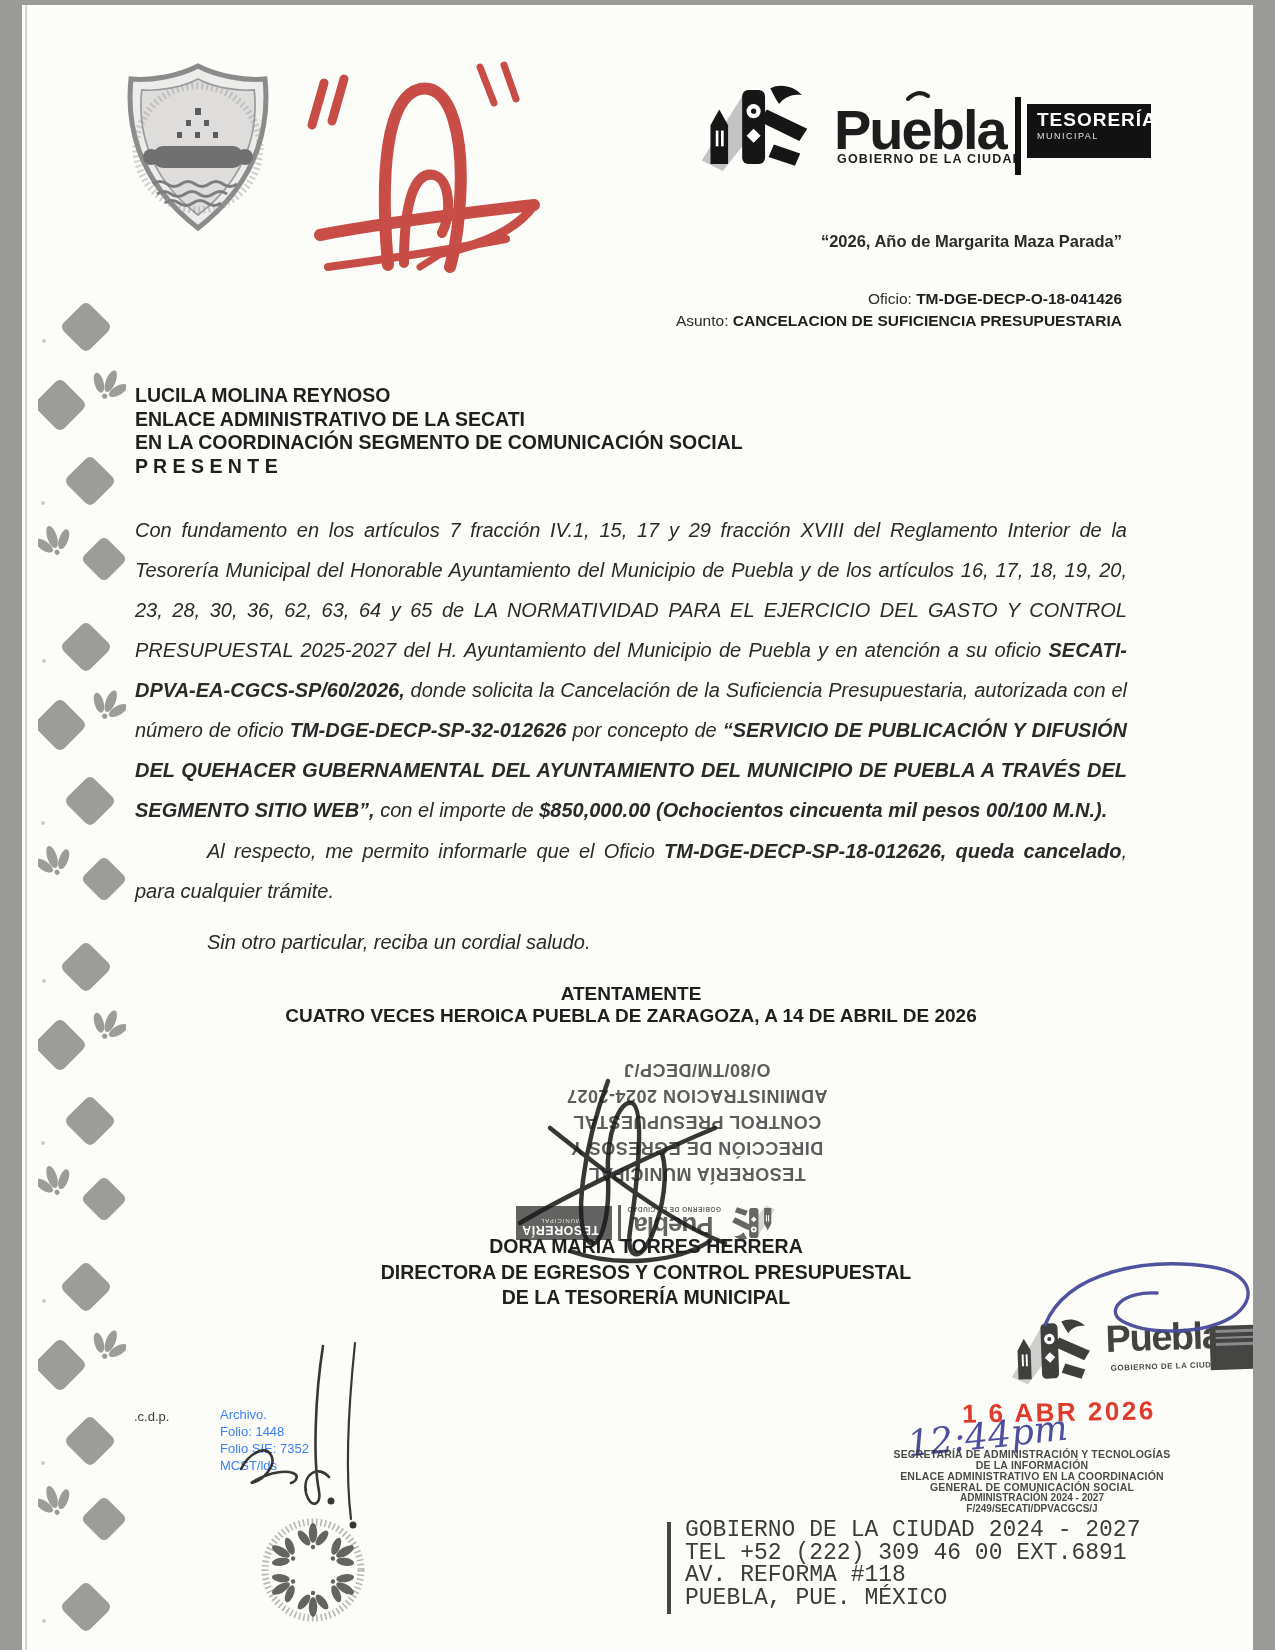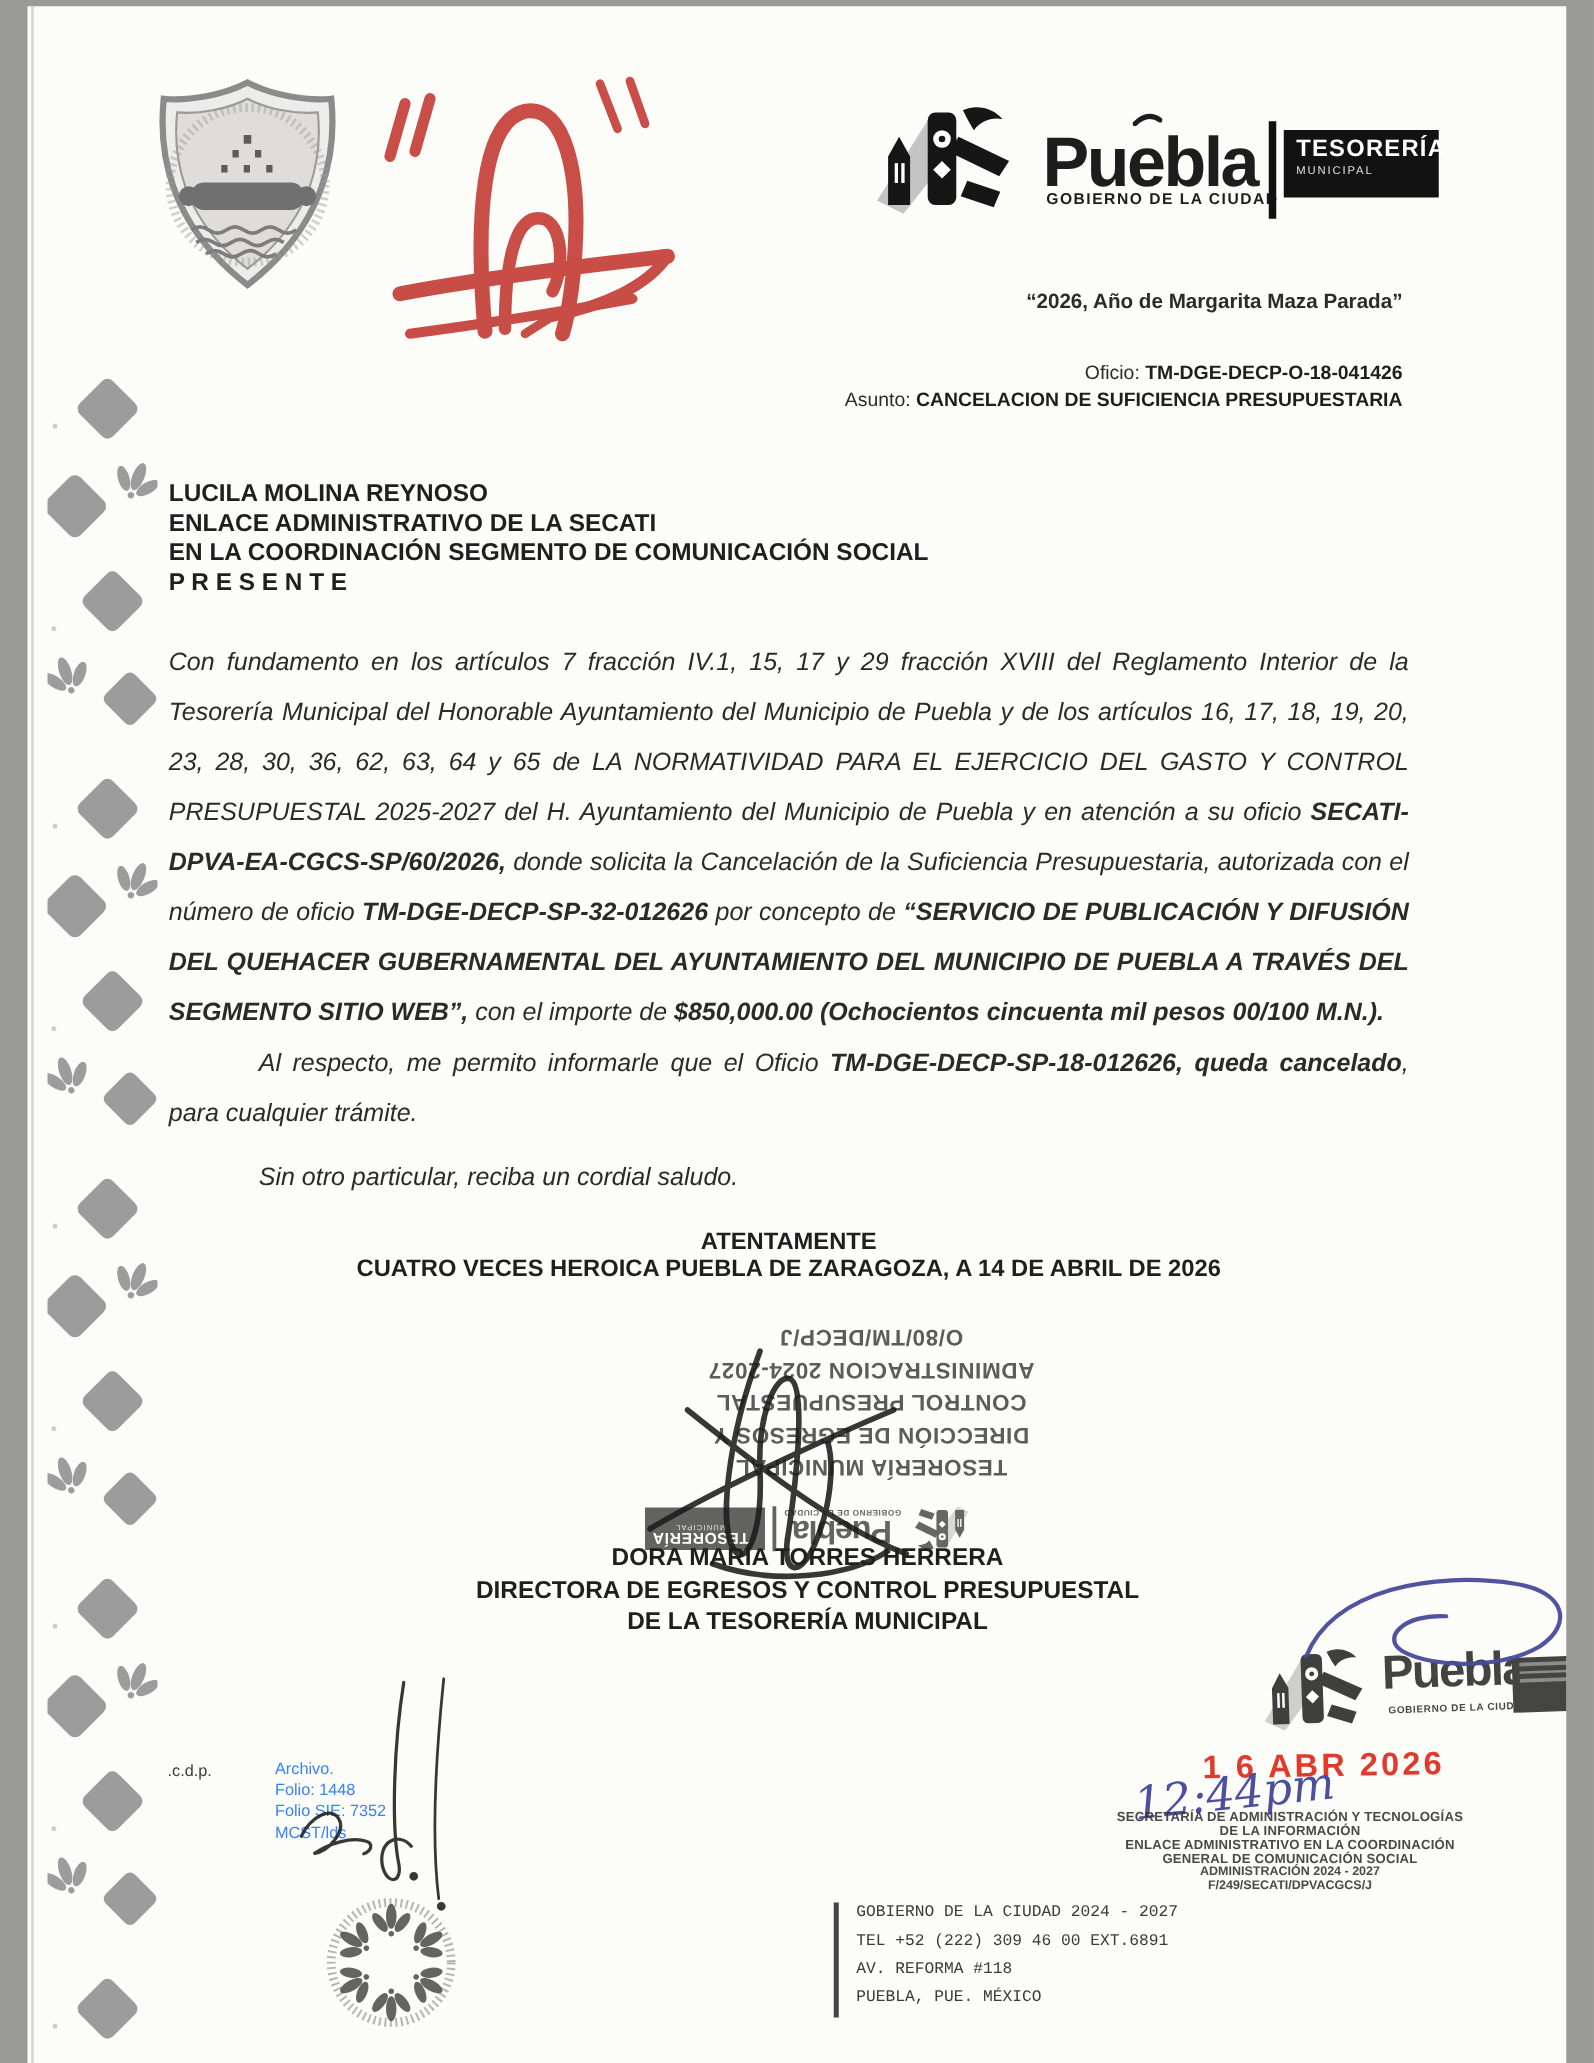--- a/index.html
+++ b/index.html
@@ -43,21 +43,21 @@
   .rstamp .wm{font-weight:bold;letter-spacing:-1.5px;color:#1b1b1b;}
   .rbox{background:#1c1c1c;}
   .rbox .wl{height:2.5px;background:rgba(255,255,255,.38);margin:4px 6px;}
   .rdate{font-size:26px;font-weight:bold;letter-spacing:2.5px;color:#e03a2c;transform:rotate(-1deg);}
   .hand{font-family:"DejaVu Serif", serif;font-style:italic;color:#3c4196;}
   .sstamp{width:420px;text-align:center;color:#3a3a3a;opacity:.92;font-weight:bold;}
   .sstamp .l{font-size:10.5px;line-height:11px;letter-spacing:.2px;}
   .sstamp .s{font-size:10px;line-height:10.5px;}
 
   
-  .mono{font-family:"Liberation Mono", monospace;font-size:13px;line-height:22.5px;color:#3b3b3b;}
+  .mono{font-family:"Liberation Mono", monospace;font-size:23px;line-height:22.5px;color:#3b3b3b;}
   .vbar{width:4px;background:#444;}
   .ccp{font-size:13px;color:#3c3c3c;}
   .ccplines{font-size:13px;line-height:17px;color:#3b82f6;}
   .capital{text-align:center;color:#131313;}
   .capital .l1{display:flex;align-items:center;justify-content:center;gap:5px;font-size:21px;font-weight:bold;letter-spacing:4px;}
   .capital .l2{font-size:36px;font-weight:bold;letter-spacing:.5px;line-height:34px;}
 </style>
 </head>
 <body>
 

